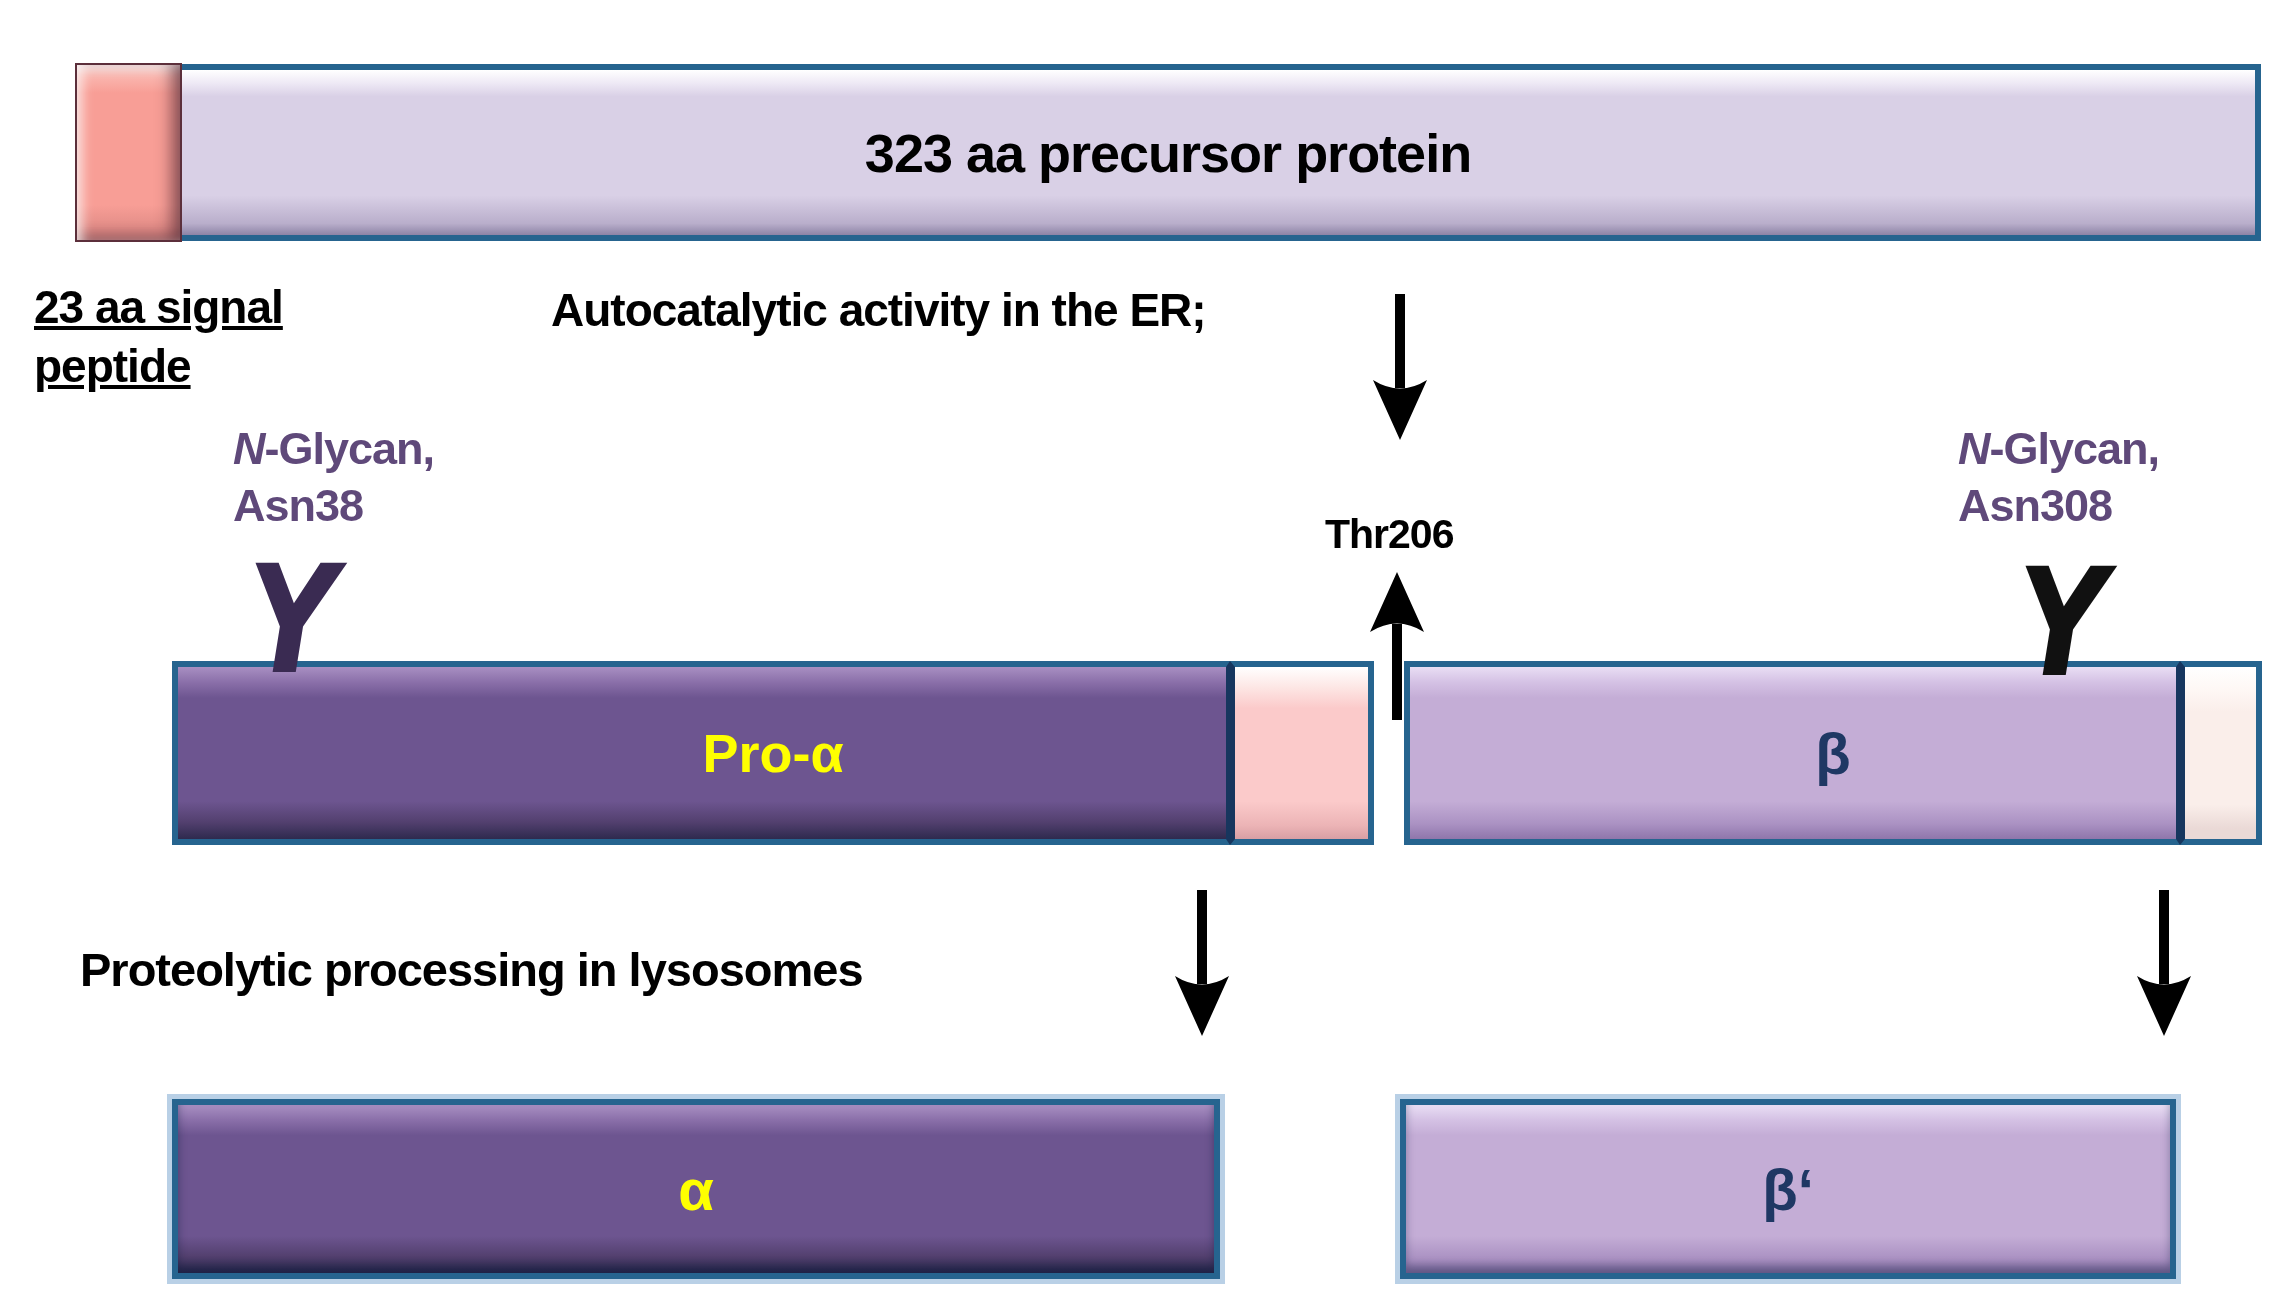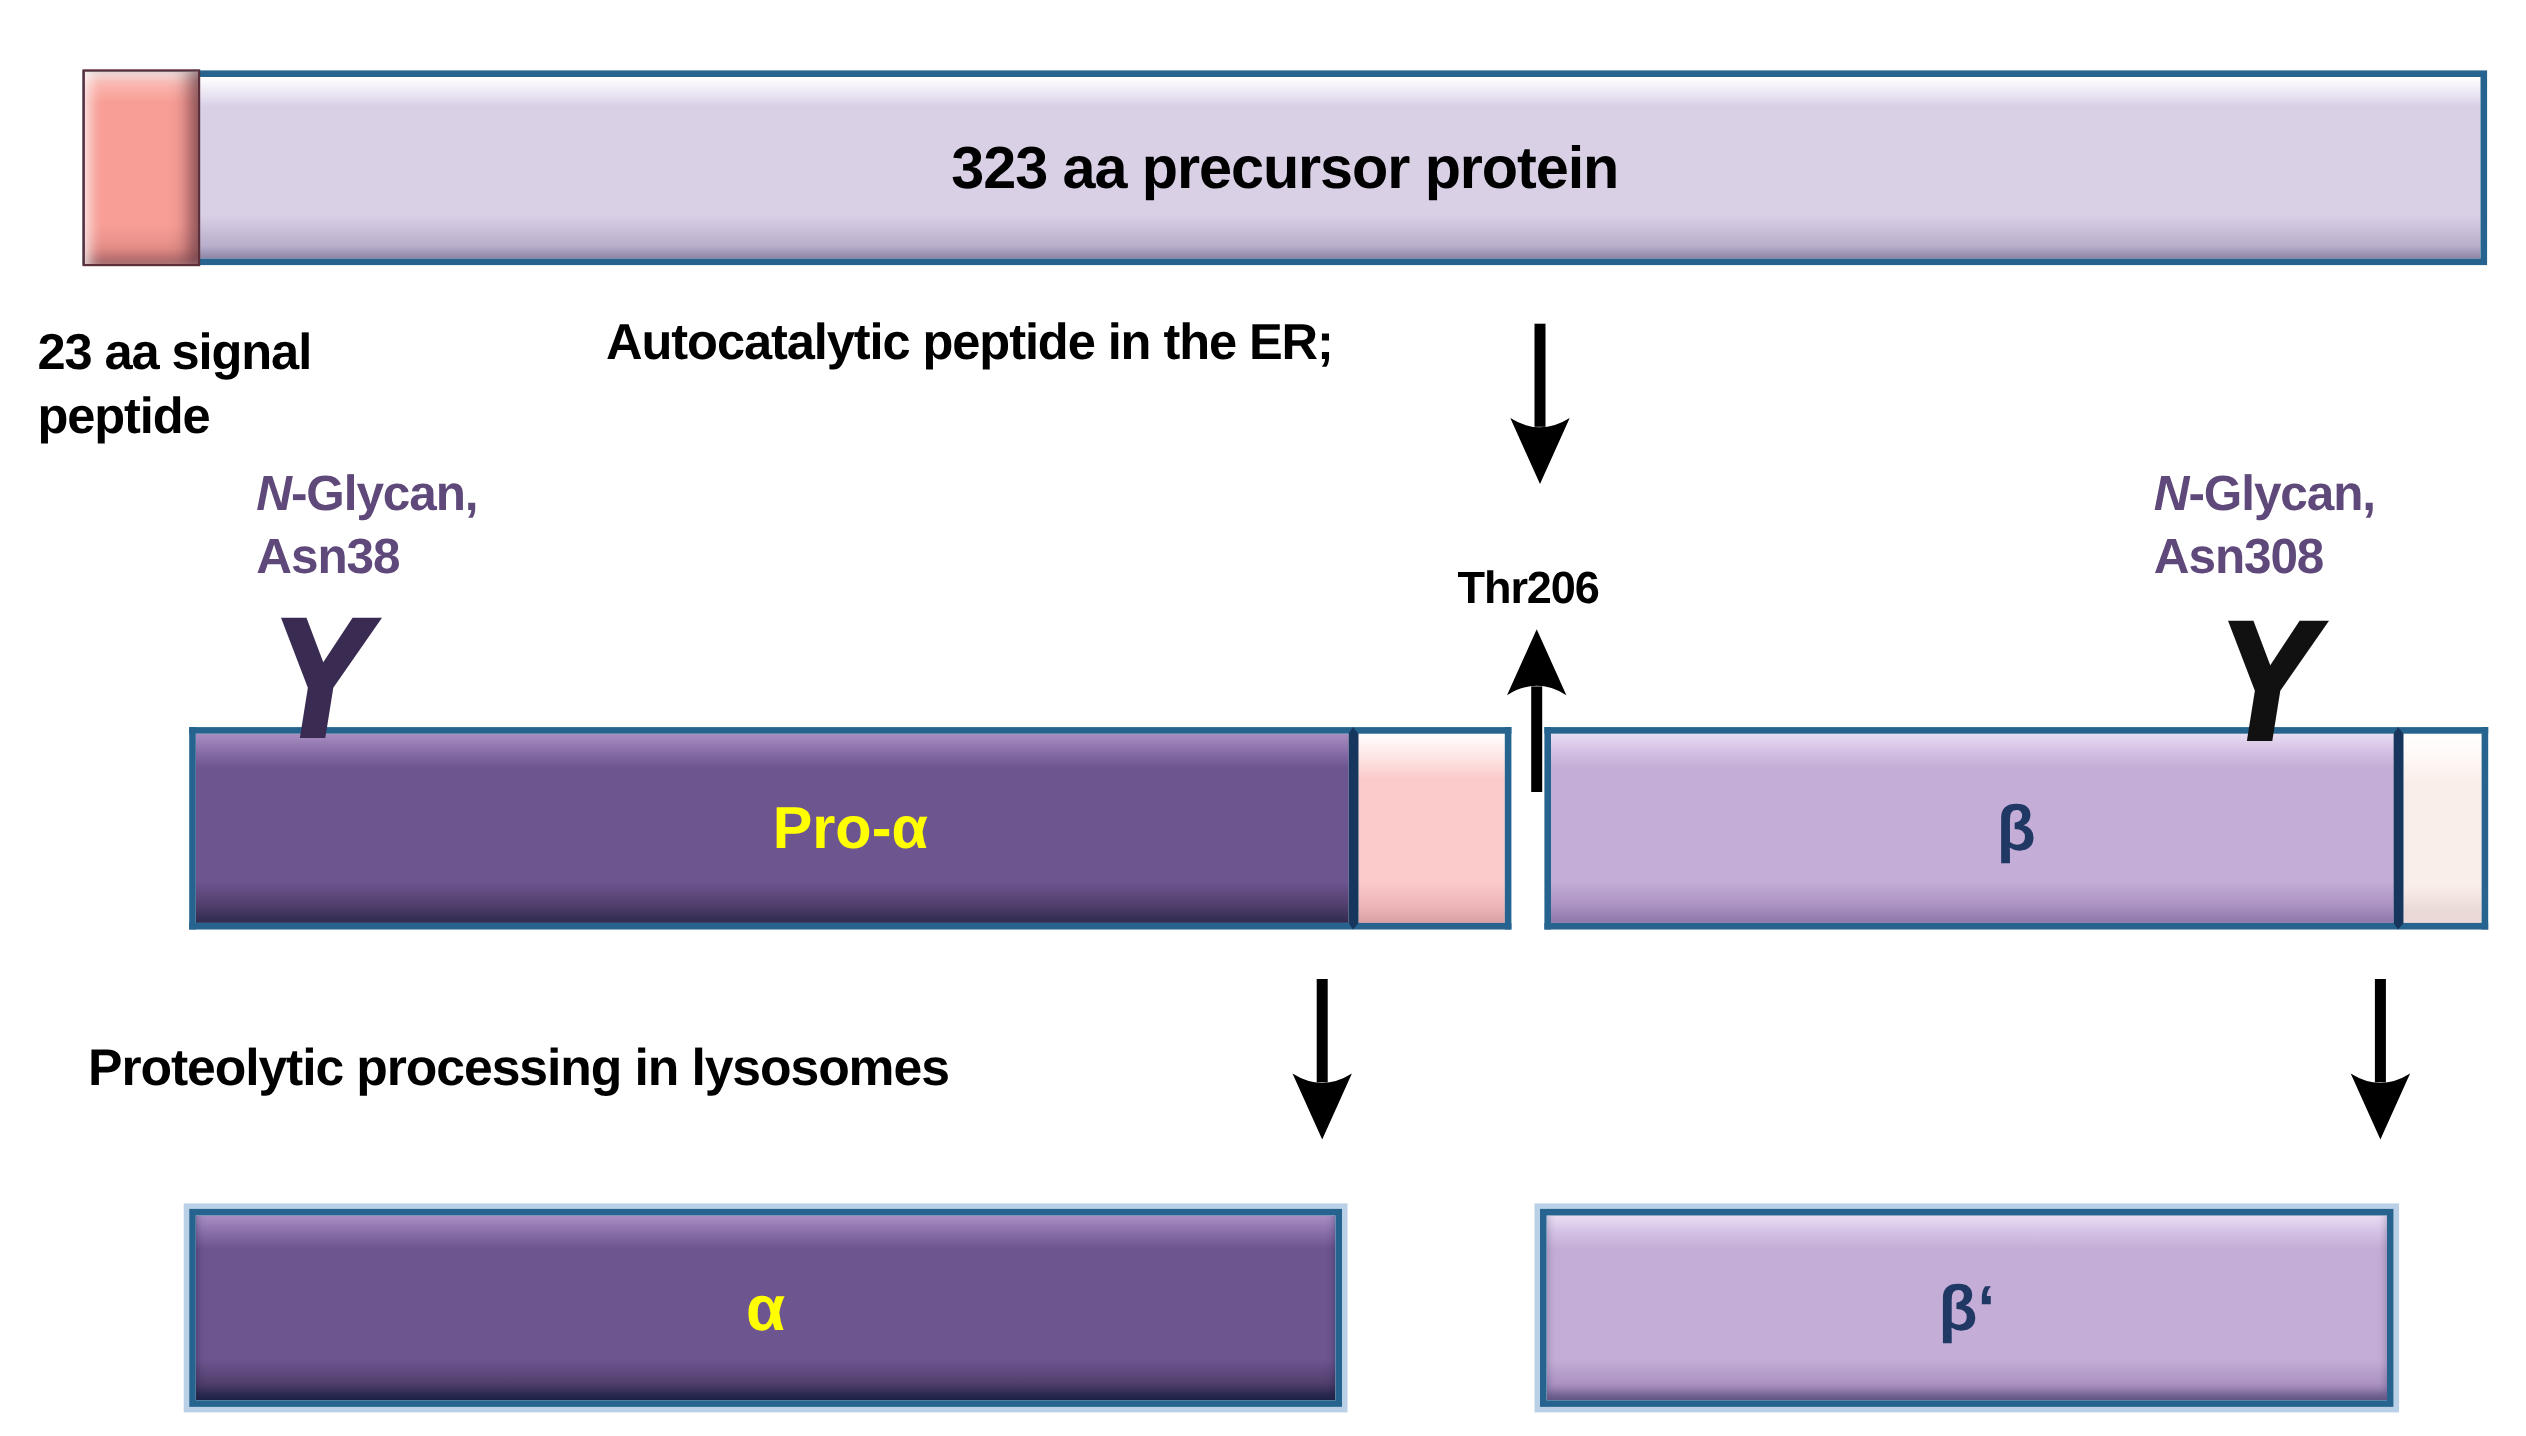--- a/index.html
+++ b/index.html
@@ -66,21 +66,21 @@
     border:6px solid var(--border_blue,#26648f);
     box-shadow:0 0 0 5px var(--halo_blue,#b9d0e6), inset 0 -7px 8px rgba(10,25,60,.45);}
   .betaprime-bar{left:1400px;top:1099px;width:776px;height:180px;
     border:6px solid var(--border_blue,#26648f);
     box-shadow:0 0 0 5px var(--halo_blue,#b9d0e6), inset 0 -7px 8px rgba(10,25,60,.35);}
   .greek-label{font-size:58px;}
   .yellow{color:var(--text_yellow,#ffff00);border-radius:17px;}
   .navy{color:var(--text_navy,#1f3864);}
   
   .caption{position:absolute;font-size:46px;letter-spacing:-1px;line-height:59px;color:#000;}
-  .signal-caption{left:34px;top:290px;}
+  .signal-caption{left:34px;top:278px;text-decoration:underline;}
   .auto-caption{left:551px;top:281px;}
   .lyso-caption{left:80px;top:940px;font-size:47px;}
   .thr-caption{left:1325px;top:505px;font-size:41px;}
   .glycan-caption{font-size:45px;line-height:57px;color:var(--text_purple,#5f497a);}
   .glycan-left{left:233px;top:420px;}
   .glycan-right{left:1958px;top:420px;}
   .glycan-caption .it{font-style:italic;}
   
   .glycan-y{
     position:absolute;font-size:150px;line-height:150px;height:150px;
@@ -108,21 +108,21 @@
     <div class="signal-block"></div>
     <div class="bar-label title-label">323 aa precursor protein</div>
   </div>
 
   <div class="caption signal-caption">
     <div>23 aa signal</div>
     <div>peptide</div>
   </div>
 
   <div class="caption auto-caption">
-    <div>Autocatalytic peptide in the ER;</div>
+    <div>Autocatalytic activity in the ER;</div>
   </div>
 
   <div class="arr arr-1">
     <svg width="58" height="146" viewBox="0 0 58 146">
       <rect x="24" y="0" width="10" height="94"></rect>
       <path d="M29 146 L2 86 Q29 103 56 86 Z"></path>
     </svg>
   </div>
 
   <div class="caption glycan-caption glycan-left">

